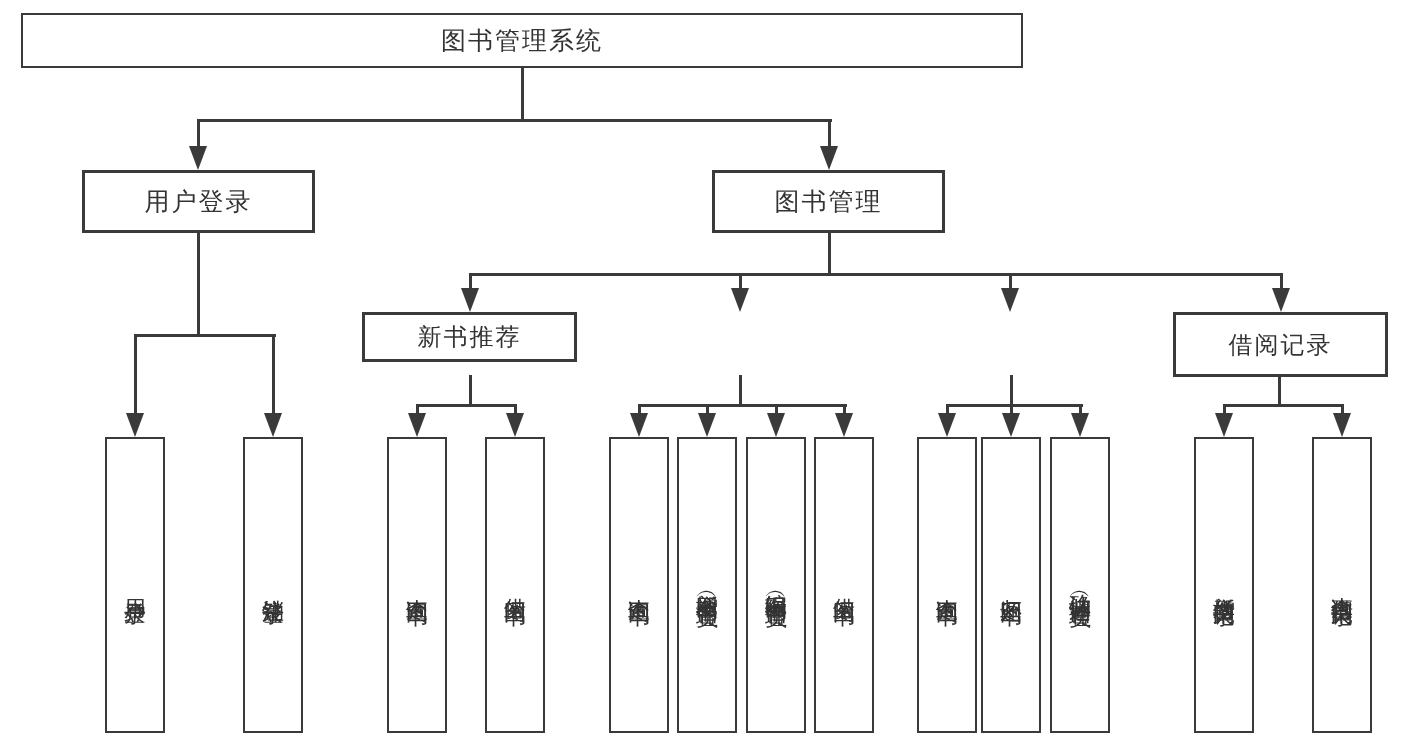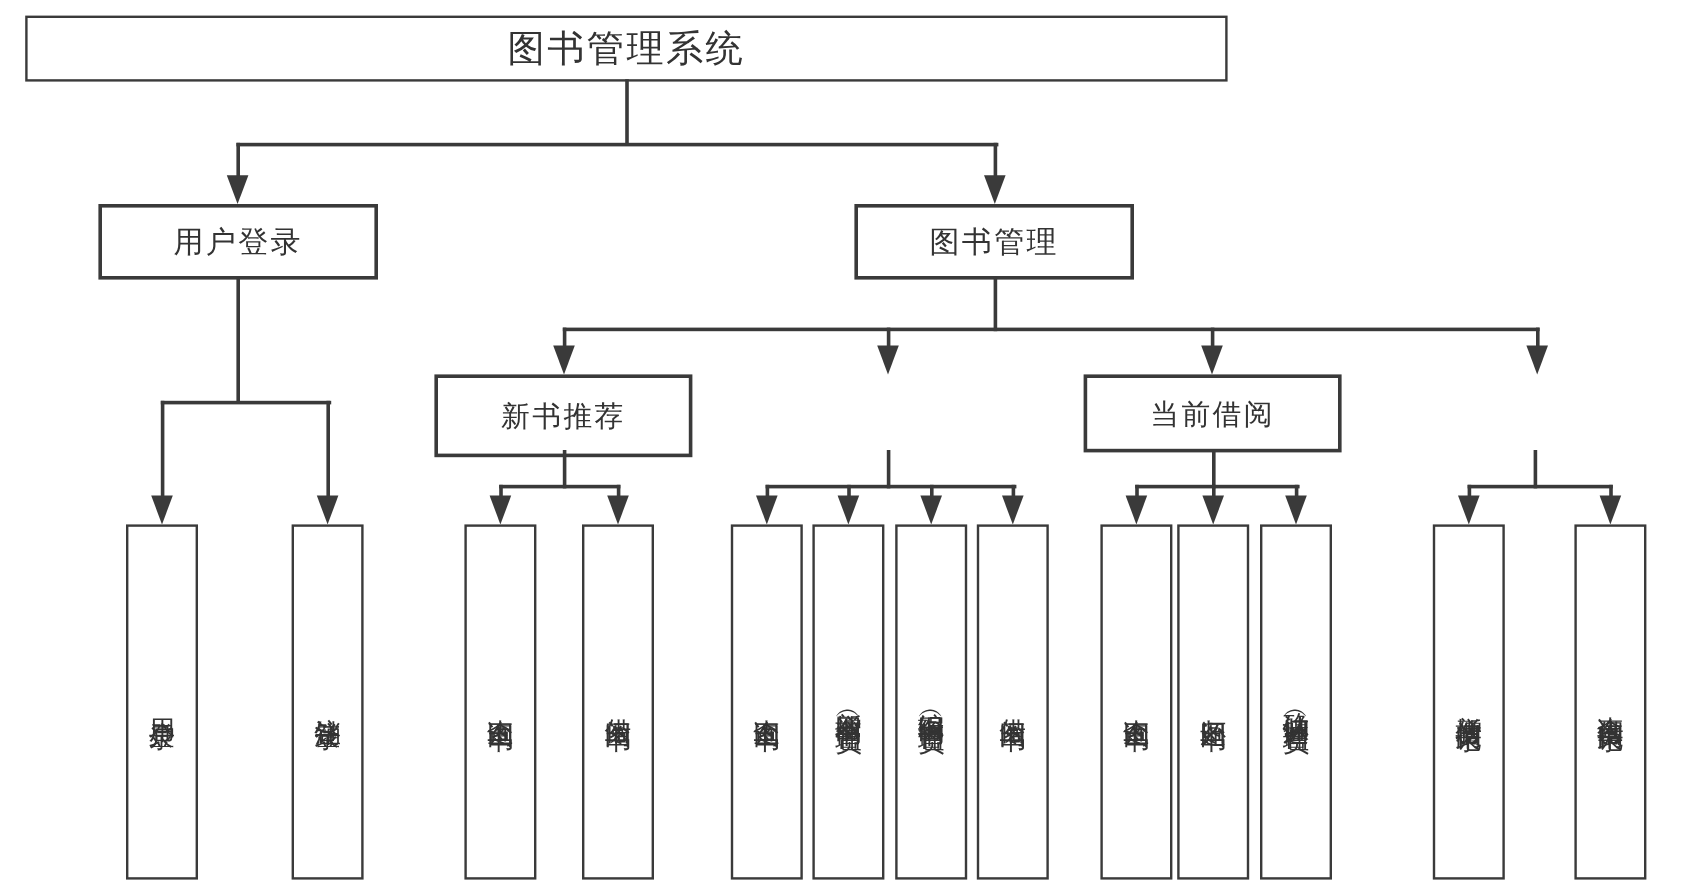--- a/index.html
+++ b/index.html
@@ -6,21 +6,21 @@
   .stage{
     position:relative;width:1405px;height:747px;background:#ffffff;overflow:hidden;
     font-family:"Liberation Sans","DejaVu Sans",sans-serif;color:#333333;
   }
   
   .box{
     position:absolute;box-sizing:border-box;background:#ffffff;
     border:2px solid #3a3a3a;display:flex;align-items:center;justify-content:center;
   }
   .box.lv2,.box.lv3{border-width:3px;}
-  .box.root{font-size:31px;}
+  .box.root{font-size:25px;}
   .box.lv2{font-size:25px;}
   .box.lv3{font-size:24px;}
   .box span{white-space:nowrap;letter-spacing:2px;}
   
   .leaf{top:437px;width:60px;height:296px;}
   .vt{
     writing-mode:vertical-rl;text-orientation:mixed;
     font-size:22px;letter-spacing:10px;line-height:1;white-space:nowrap;
   }
   
@@ -73,25 +73,25 @@
   <div class="hl" style="left:468.5px;top:273px;width:814px;"></div>
   <div class="vl" style="left:468.5px;top:273px;height:18px;"></div>
   <div class="ar" style="left:461px;top:288px;"></div>
   <div class="vl" style="left:738.5px;top:273px;height:18px;"></div>
   <div class="ar" style="left:731px;top:288px;"></div>
   <div class="vl" style="left:1008.5px;top:273px;height:18px;"></div>
   <div class="ar" style="left:1001px;top:288px;"></div>
   <div class="vl" style="left:1279.5px;top:273px;height:18px;"></div>
   <div class="ar" style="left:1272px;top:288px;"></div>
 
-  <div class="box lv3" style="left:362px;top:312px;width:215px;height:69px;">
+  <div class="box lv3" style="left:362px;top:312px;width:215px;height:50px;">
     <span>新书推荐</span>
   </div>
-  <div class="box lv3" style="left:903px;top:312px;width:215px;height:65px;">
-    <span>当前借阅</span>
+  <div class="box lv3" style="left:1173px;top:312px;width:215px;height:65px;">
+    <span>借阅记录</span>
   </div>
 
   <div class="vl" style="left:468.5px;top:375px;height:32px;"></div>
   <div class="vl" style="left:738.5px;top:375px;height:32px;"></div>
   <div class="vl" style="left:1009.5px;top:375px;height:32px;"></div>
   <div class="vl" style="left:1277.5px;top:375px;height:32px;"></div>
 
   <div class="hl" style="left:415.5px;top:404px;width:101px;"></div>
   <div class="hl" style="left:637.5px;top:404px;width:209px;"></div>
   <div class="hl" style="left:945.5px;top:404px;width:137px;"></div>

